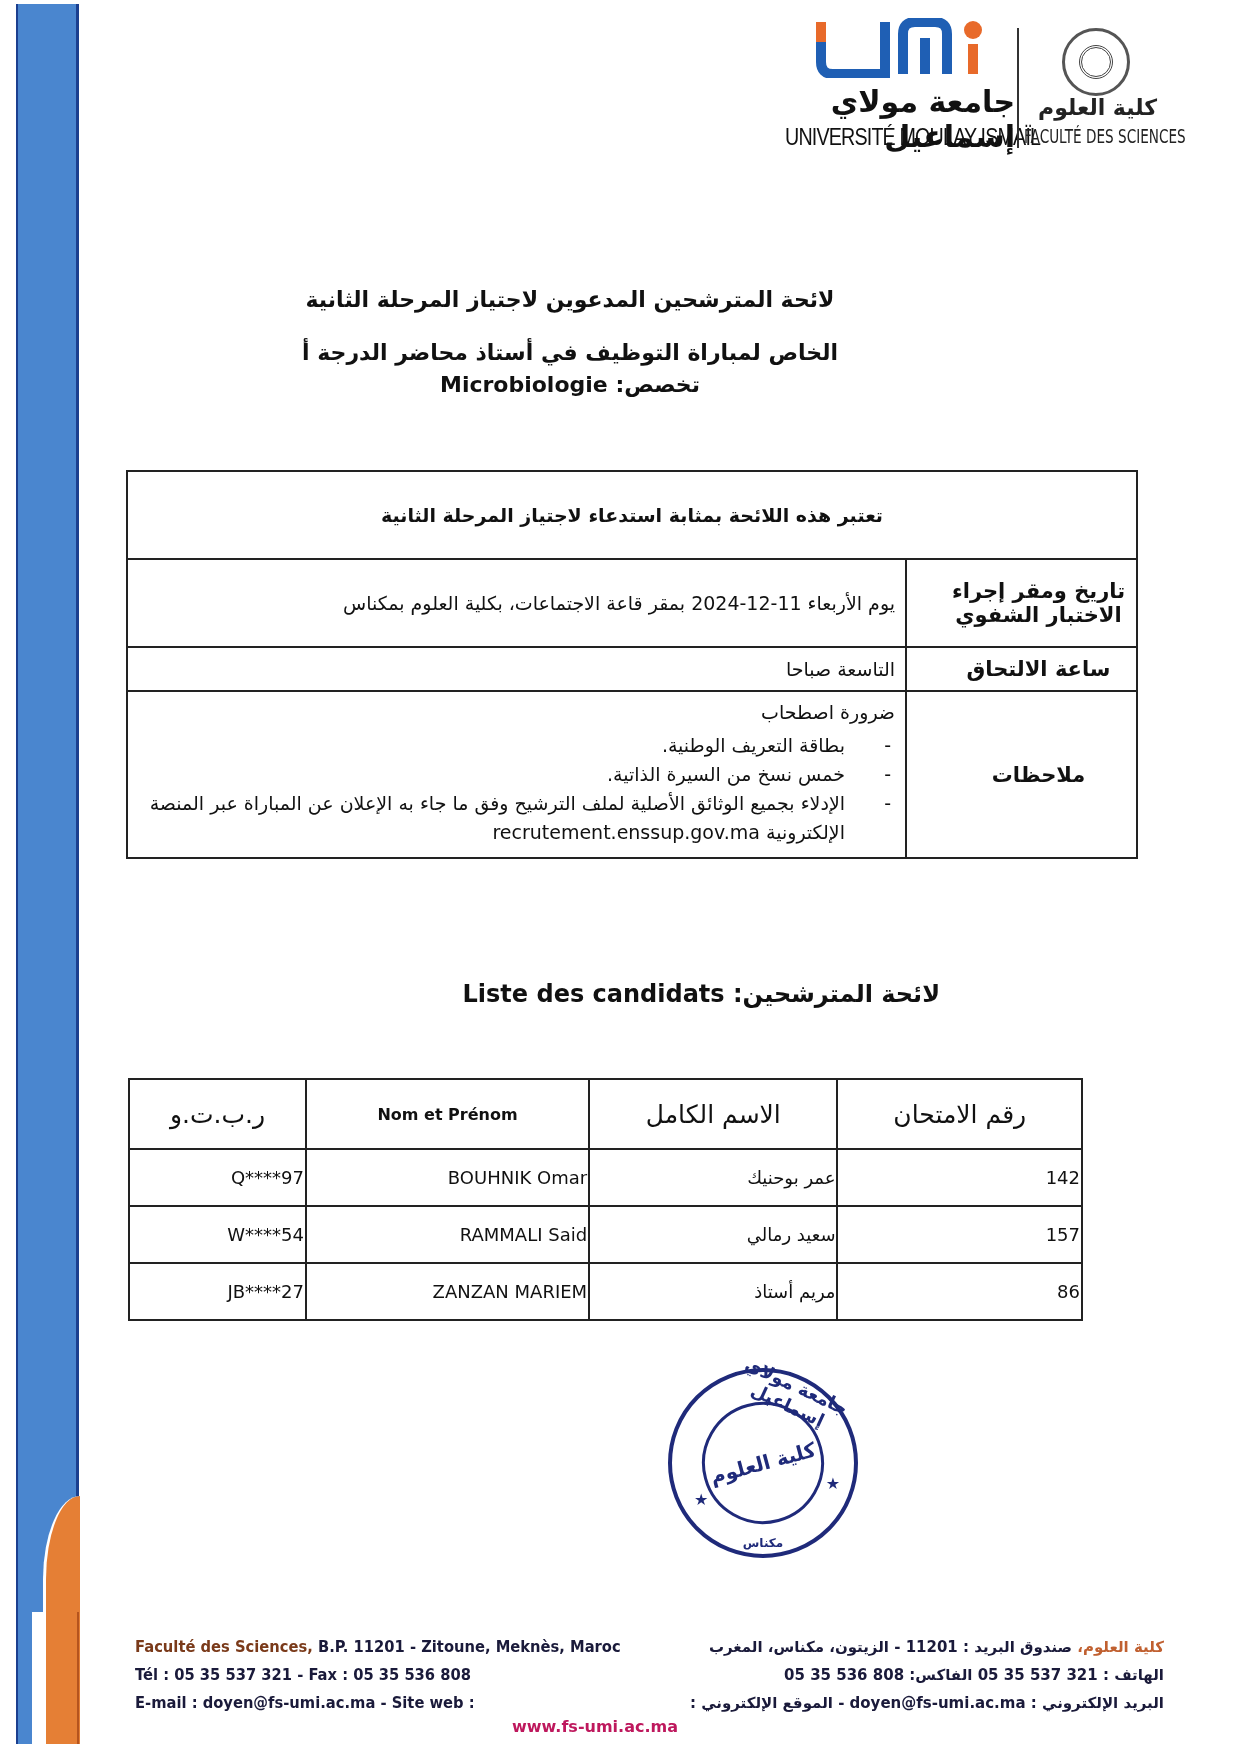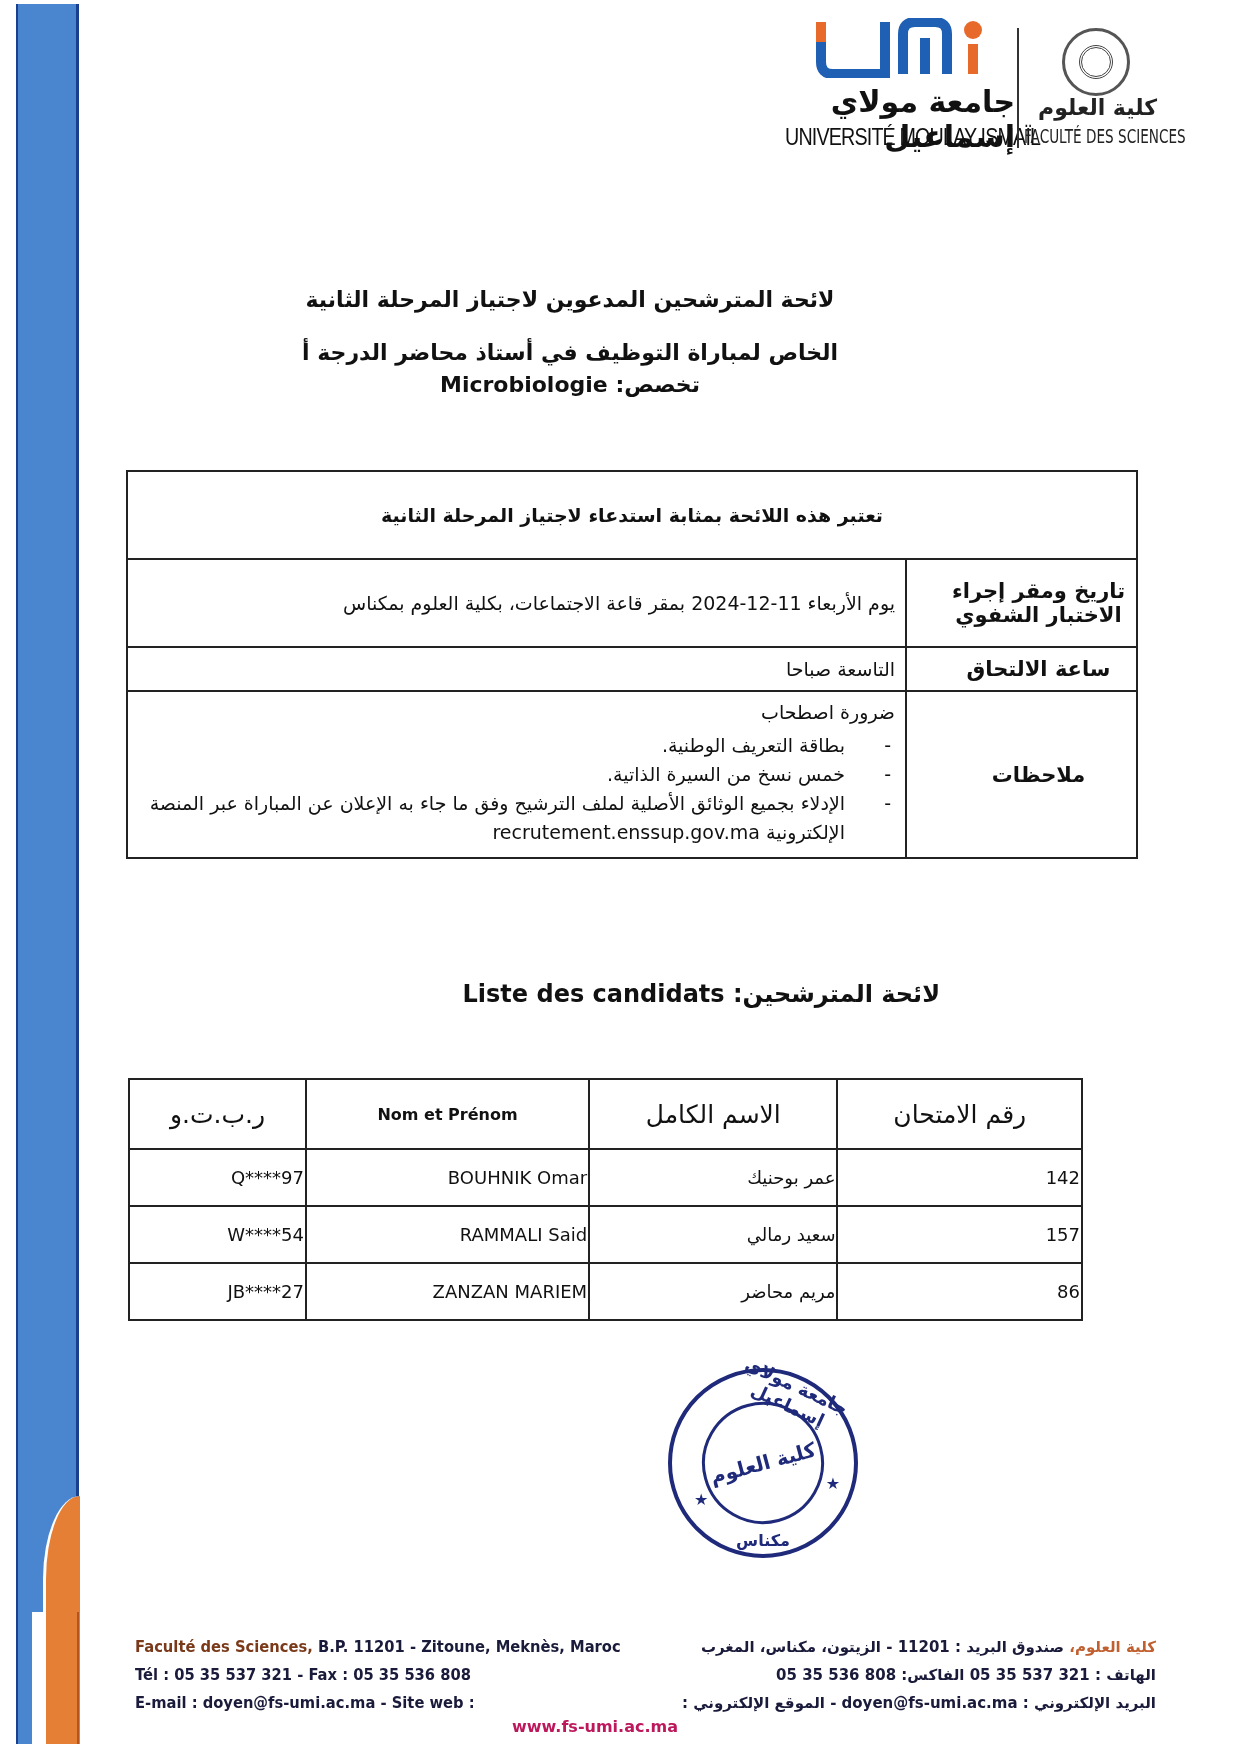--- a/index.html
+++ b/index.html
@@ -54,27 +54,27 @@
 
   table.cands { position:absolute; left:128px; top:1078px; width:955px; border-collapse:collapse; }
   table.cands th, table.cands td { border:2px solid #222; text-align:center; }
   table.cands th { height:66px; font-size:25px; font-weight:normal; }
   table.cands td { height:53px; font-size:18px;text-align:right; }
   table.cands th.fr { font-weight:bold; font-size:16px; }
 
   .stamp { position:absolute; left:668px; top:1368px; width:190px; height:190px; border-radius:50%; border:4px solid #1f2a7a; box-sizing:border-box; color:#1f2a7a; }
   .stamp-inner { position:absolute; left:30px; top:30px; width:122px; height:122px; border-radius:50%; border:3px solid #1f2a7a; box-sizing:border-box; display:flex; align-items:center; justify-content:center; font-weight:bold; font-size:20px; transform:rotate(-15deg); }
   .stamp-ring { position:absolute; top:-4px; left:0; width:100%; text-align:center; font-weight:bold; font-size:18px; transform:rotate(25deg); transform-origin:50% 90px; }
-  .stamp-city { position:absolute; bottom:4px; width:100%; text-align:center; font-weight:bold; font-size:16px; }
+  .stamp-city { position:absolute; bottom:4px; width:100%; text-align:center; font-weight:bold; font-size:12px; }
   .stamp-star { position:absolute; font-size:16px; }
 
   .footer-fr { position:absolute; left:135px; top:1633px; font-size:16px; line-height:28px; color:#1a1a3a; font-weight:bold; transform:scaleX(0.92); transform-origin:left; }
   .footer-fr .lbl1 { color:#7a3a1a; }
   .footer-web { position:absolute; left:512px; top:1689px; font-size:16px; font-weight:bold; color:#be185d;margin-top:28px; }
-  .footer-ar { position:absolute; right:84px; top:1633px; font-size:15px; line-height:28px; text-align:right; direction:rtl; font-weight:bold; color:#1a1a3a;margin-left:8px; }
+  .footer-ar { position:absolute; right:76px; top:1633px; font-size:15px; line-height:28px; text-align:right; direction:rtl; font-weight:bold; color:#1a1a3a;margin-left:8px; }
   .footer-ar .lbl1 { color:#c06030; }
 </style>
 </head>
 <body>
 
 <div class="strip-blue"></div>
 <div class="strip-orange"></div>
 <div class="strip-orange-notch"></div>
 <div class="strip-orange2"></div>
 
@@ -141,21 +141,21 @@
   </tr>
   <tr>
     <td>W****54</td>
     <td>RAMMALI Said</td>
     <td>سعيد رمالي</td>
     <td>157</td>
   </tr>
   <tr>
     <td>JB****27</td>
     <td>ZANZAN MARIEM</td>
-    <td>مريم محاضر</td>
+    <td>مريم أستاذ</td>
     <td>86</td>
   </tr>
 </tbody>
   </table>
 
 <div class="stamp">
   <div class="stamp-ring">جامعة مولاي إسماعيل</div>
   <div class="stamp-inner">كلية العلوم</div>
   <span class="stamp-star" style="left:22px;top:118px;">★</span>
   <span class="stamp-star" style="right:14px;top:102px;">★</span>

